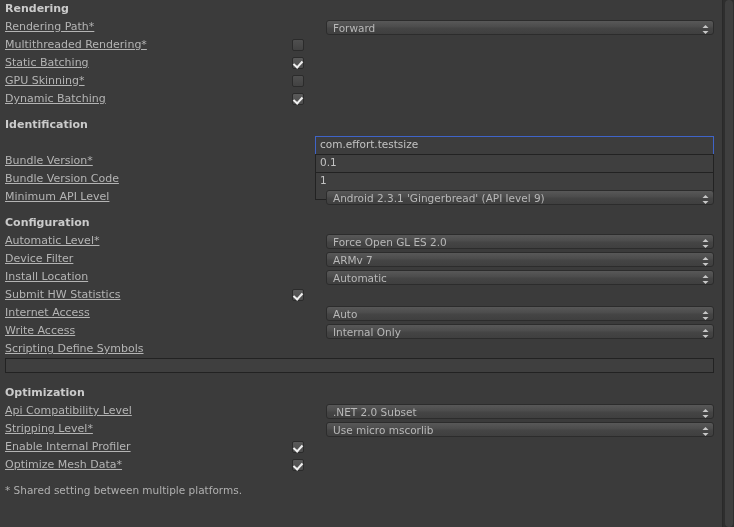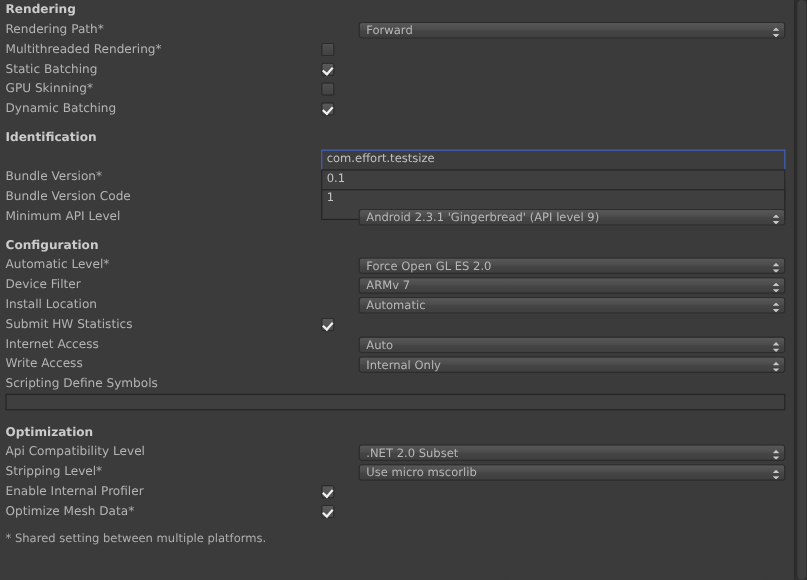--- a/index.html
+++ b/index.html
@@ -62,20 +62,21 @@
     height: 18px;
     line-height: 18px;
     padding-left: 5px;
     box-sizing: border-box;
   }
   .row .label {
     display: inline-block;
     color: #b4b4b4;
     font-size: 11px;
     white-space: nowrap;
+    text-decoration: underline;
   }
   .row .label.modified {
     color: #4f7fe8;
   }
   .field {
     position: absolute;
     left: 292px;
     right: 8px;
     top: 2px;
   }
@@ -114,20 +115,21 @@
     height: 28px;
     line-height: 14px;
     box-sizing: border-box;
     background: #3f3f3f;
     border: 1px solid #222222;
     color: #c3c3c3;
     padding: 0 4px;
     font-size: 10.5px;
     white-space: nowrap;
     overflow: hidden;
+    margin-left: 23px;
   }
   .textfield.focused {
     border: 1px solid #3f64c8;
     outline: none;
     background: #3d3d3d;
   }
 
   
   .checkbox {
     width: 12px;

